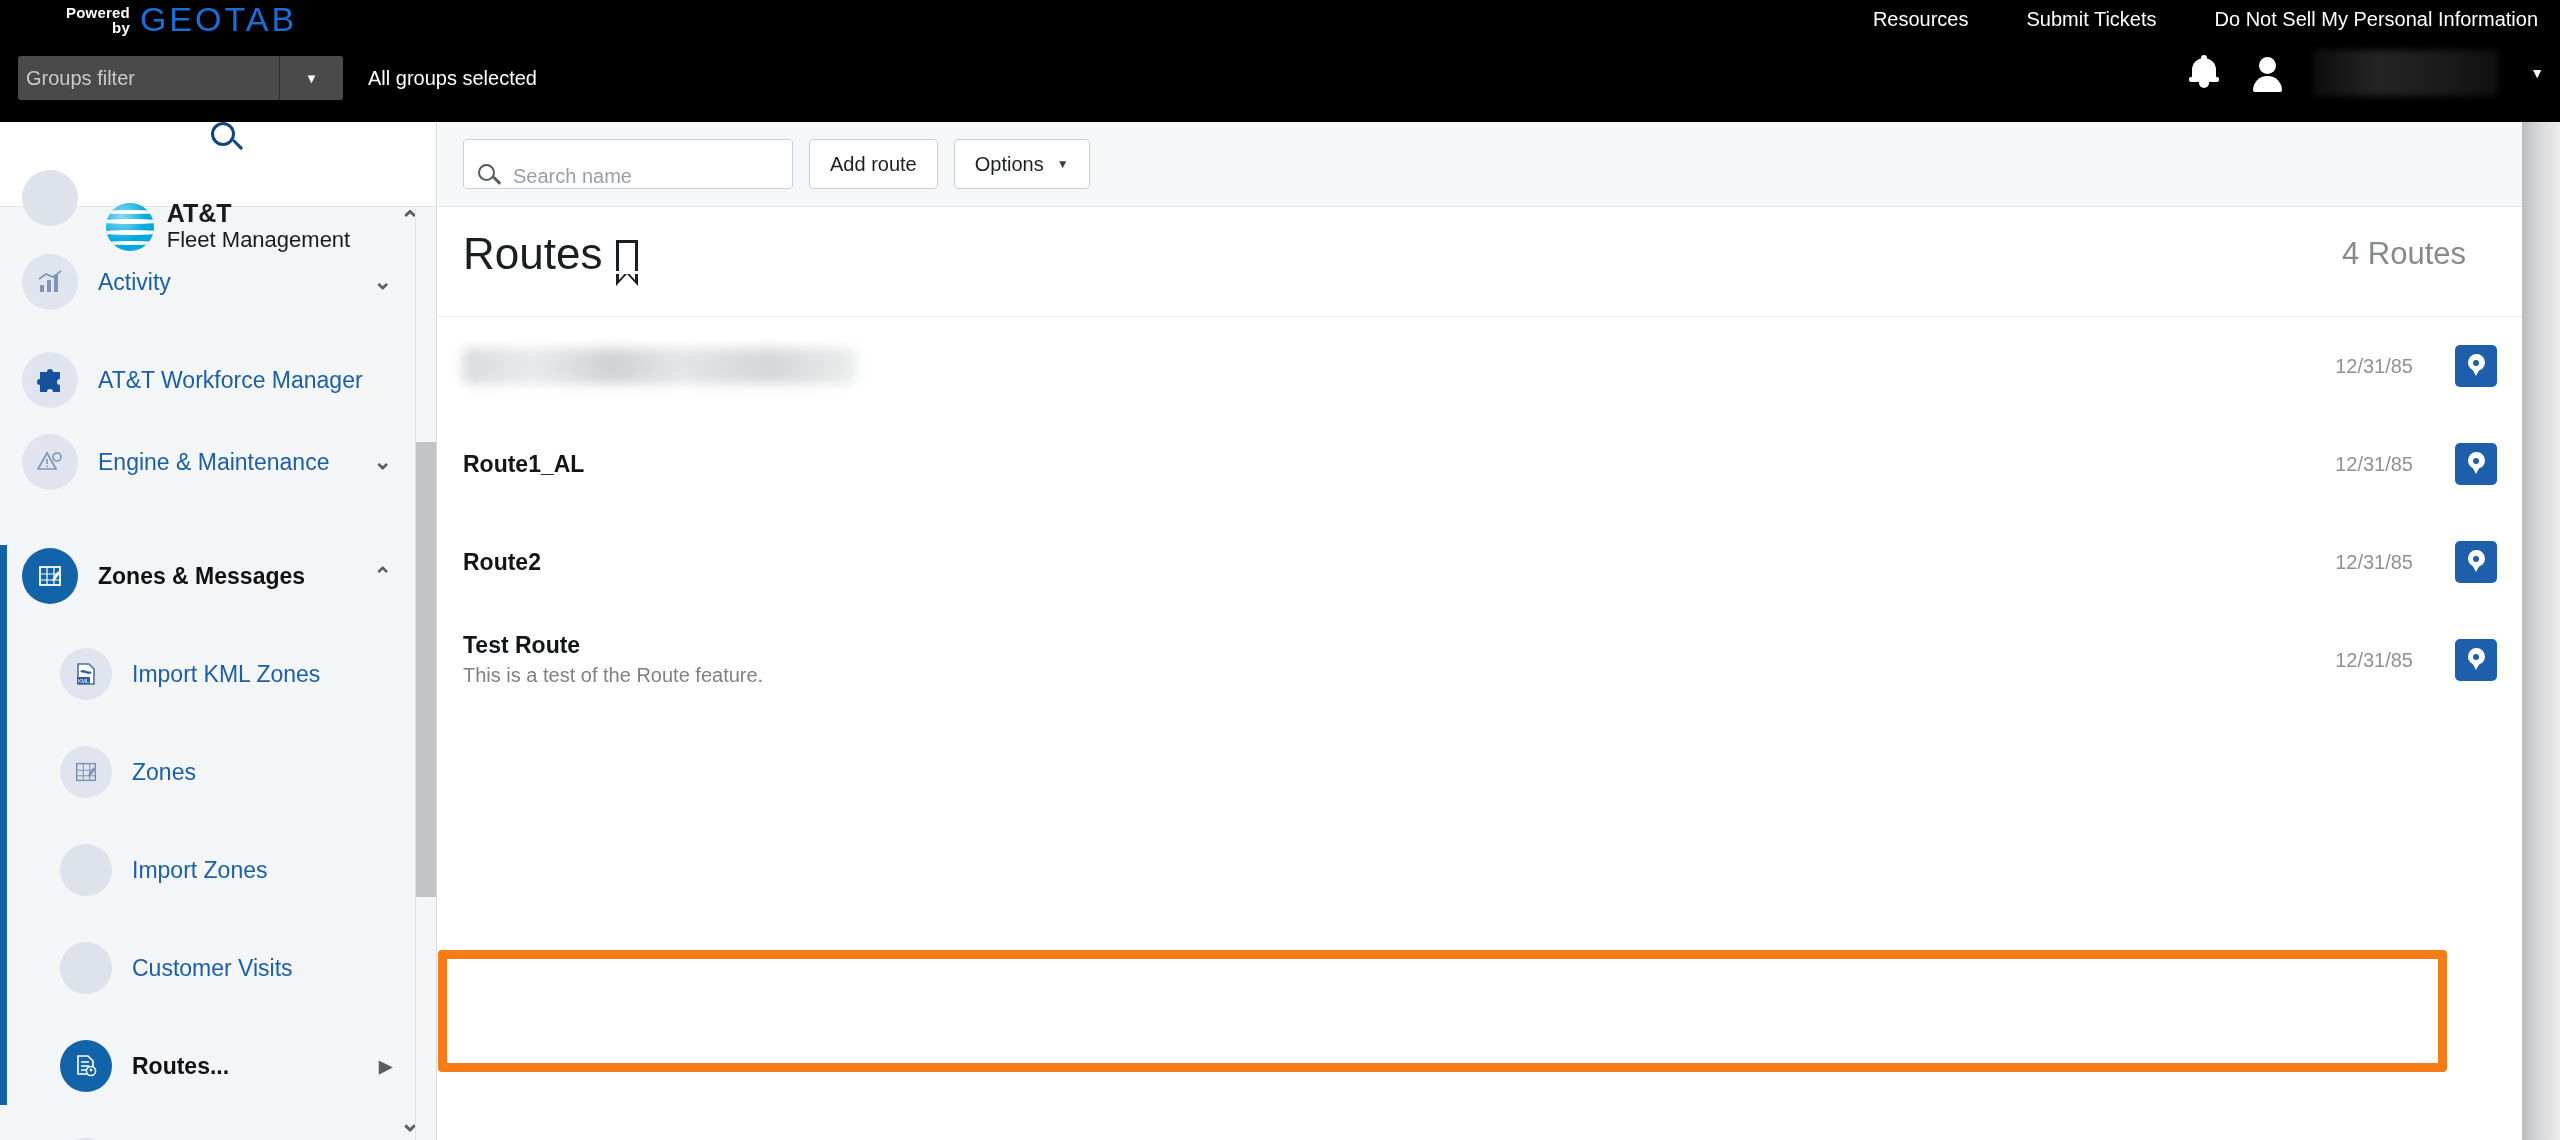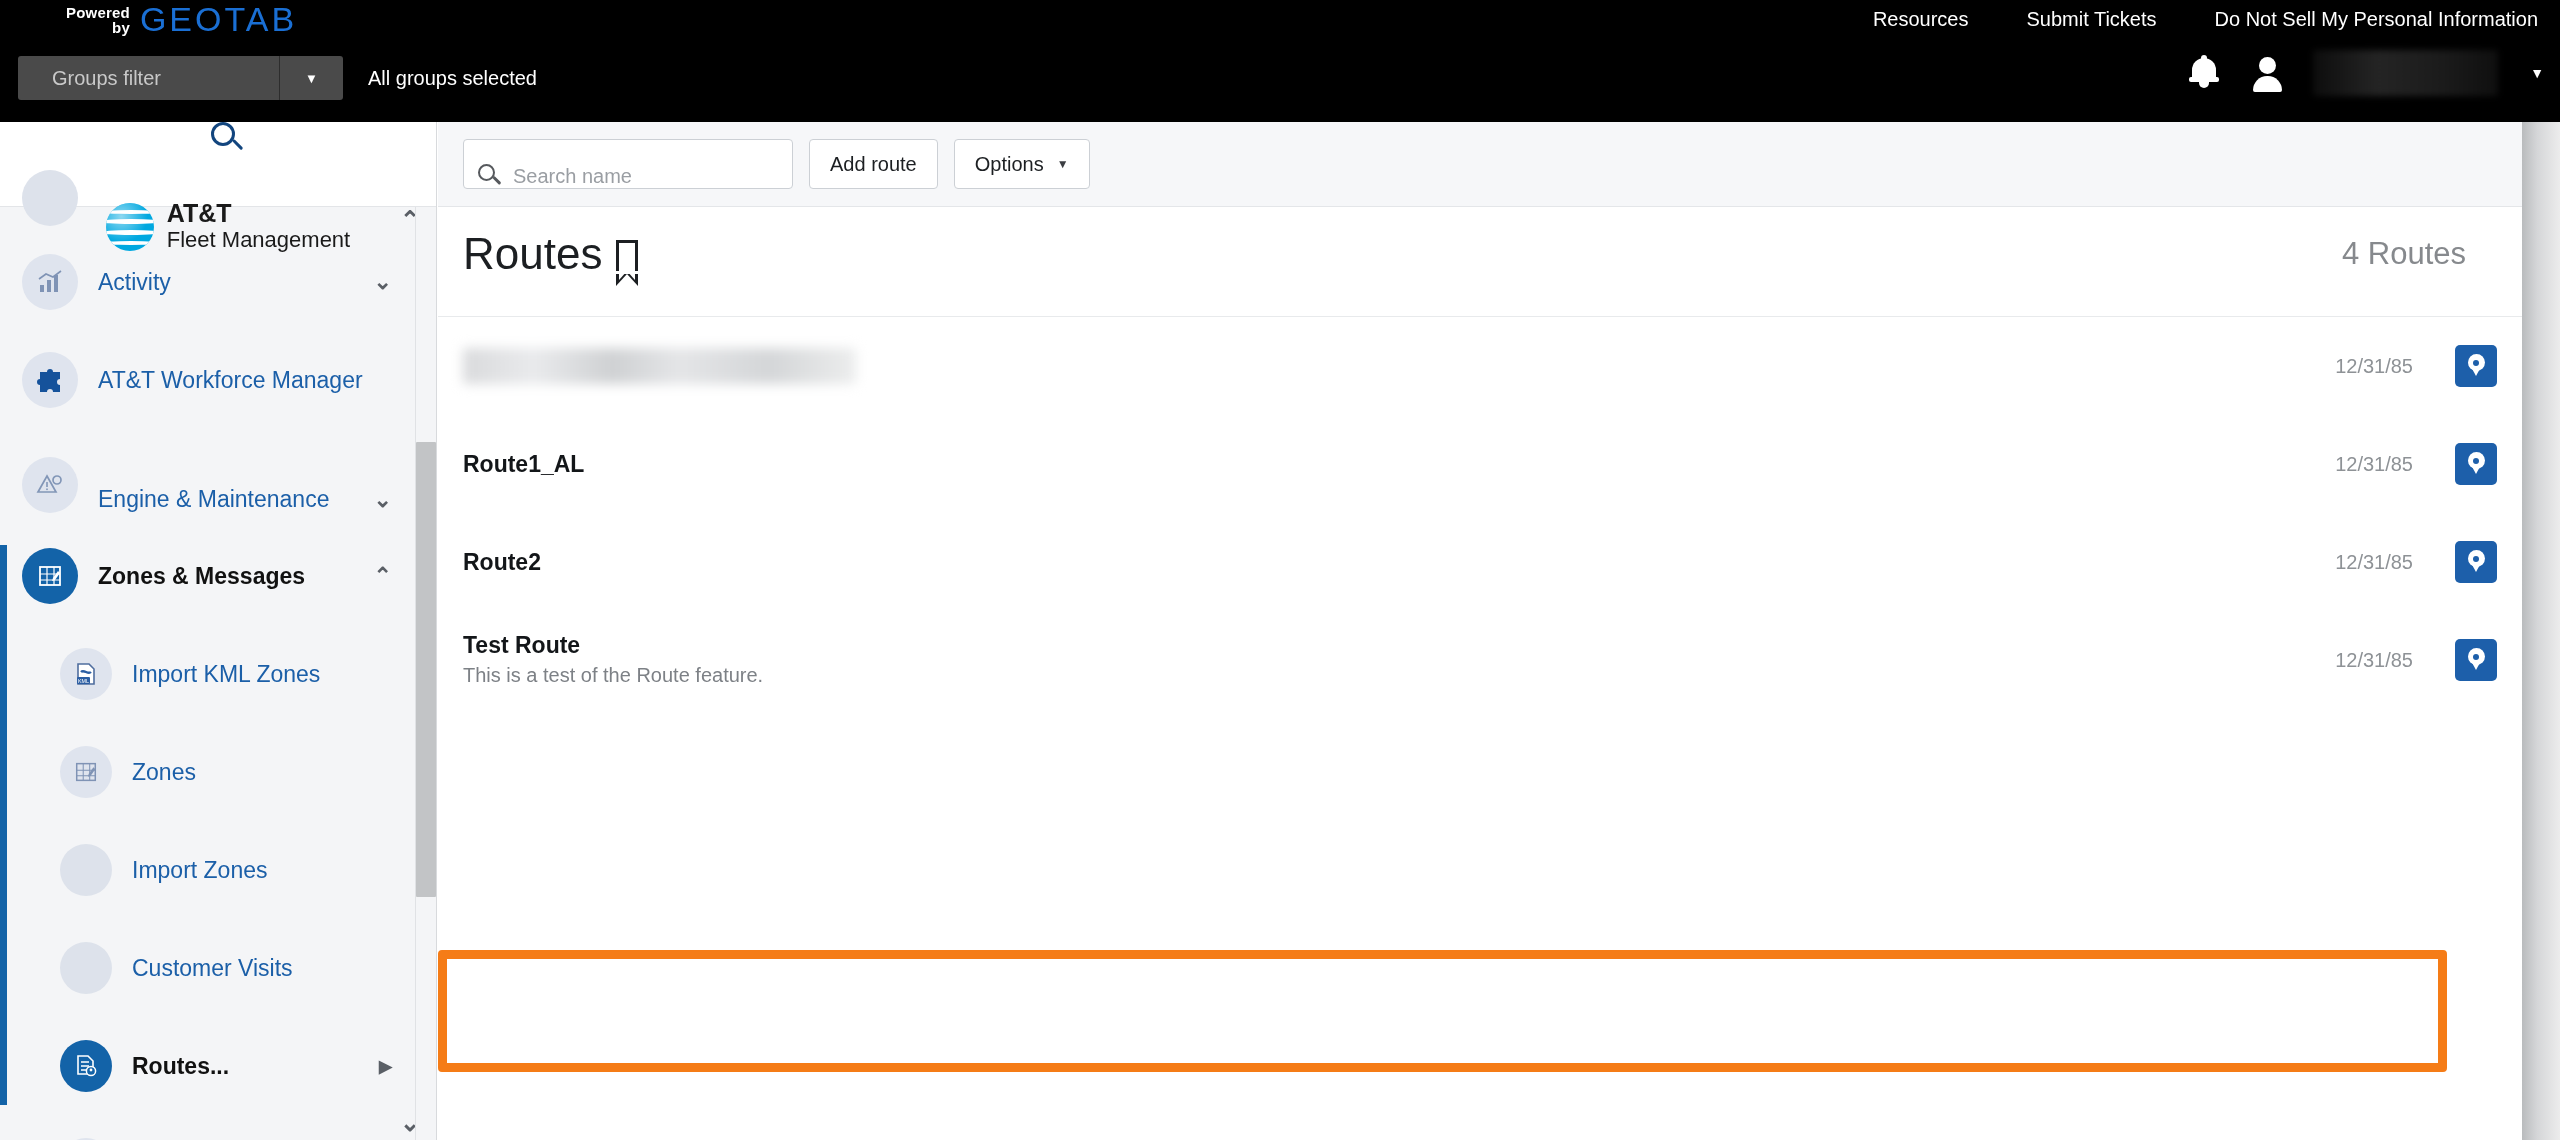--- a/index.html
+++ b/index.html
@@ -41,21 +41,21 @@
   #groupsrow {
     position: absolute; left: 18px; top: 56px;
     display: flex; align-items: center;
   }
   #groupsfilter {
     display: flex; align-items: stretch;
     width: 325px; height: 44px;
     background: #4a4a4a; border-radius: 3px; overflow: hidden;
   }
   #groupsfilter .gf-input {
-    flex: 1; display: flex; align-items: center; padding-left: 34px;
+    flex: 1; display: flex; align-items: center; padding-left: 8px;
     color: #c9c9c9; font-size: 20px;
   }
   #groupsfilter .gf-caret {
     width: 64px; display: flex; align-items: center; justify-content: center;
     border-left: 1px solid #2d2d2d; color: #ffffff; font-size: 13px;
   }
   #allgroups {
     margin-left: 25px; color: #ffffff; font-size: 20px; white-space: nowrap;
   }
 
@@ -404,21 +404,21 @@
 
       <div class="sb-item" style="top:134px;">
         <div class="sb-icon">
           <svg width="30" height="30" viewBox="0 0 30 30">
             <path d="M5 7h7a3 3 0 016 0h7v7a3 3 0 000 6v7h-7a3 3 0 00-6 0H5v-7a3 3 0 010-6V7z" fill="#15529b"></path>
           </svg>
         </div>
         <div class="sb-label">AT&amp;T Workforce Manager</div>
       </div>
 
-      <div class="sb-item" style="top:228px;align-items:flex-end;">
+      <div class="sb-item" style="top:216px;">
         <div class="sb-icon">
           <svg width="28" height="28" viewBox="0 0 28 28">
             <path d="M11 5 L20 21 H2 Z" stroke="#8296b7" stroke-width="1.7" fill="none"></path>
             <rect x="10.2" y="11" width="1.6" height="5" fill="#8296b7"></rect>
             <rect x="10.2" y="17.5" width="1.6" height="1.6" fill="#8296b7"></rect>
             <circle cx="21" cy="9" r="4" stroke="#8296b7" stroke-width="1.7" fill="none"></circle>
           </svg>
         </div>
         <div class="sb-label">Engine &amp; Maintenance</div>
         <div class="sb-caret">⌄</div>

